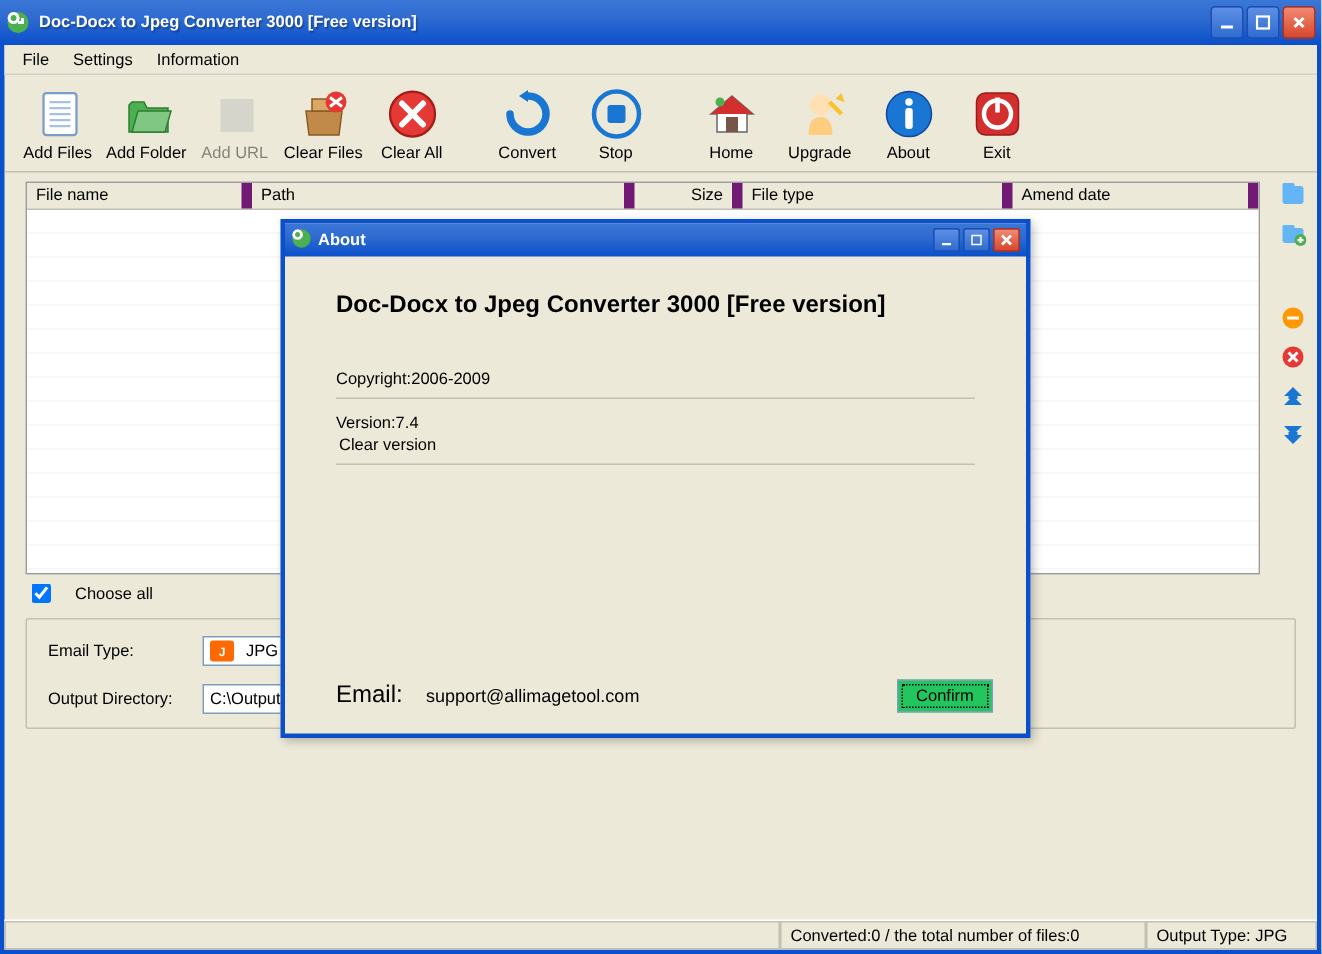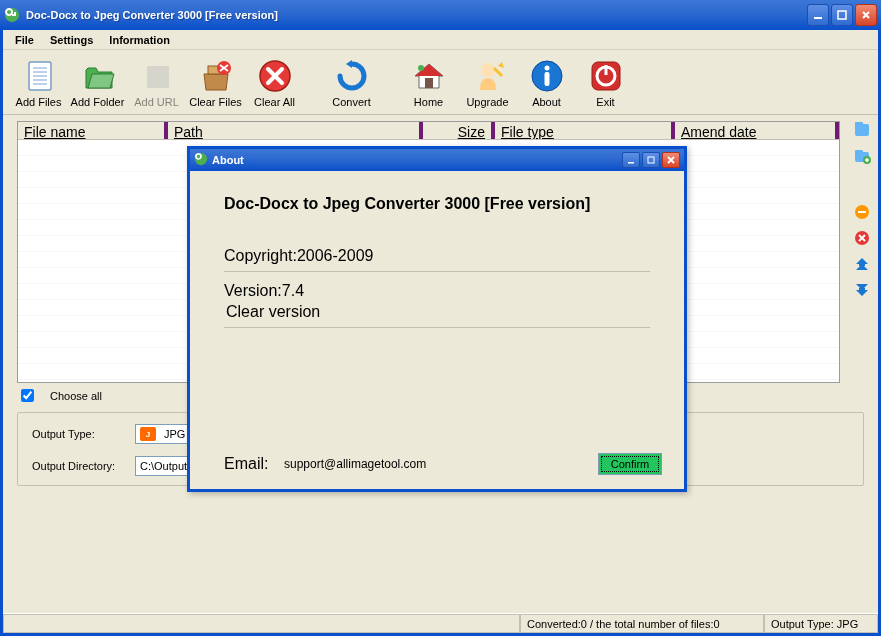--- a/index.html
+++ b/index.html
@@ -24,36 +24,36 @@
     border: 1px solid #1a4fb0; cursor: pointer;
   }
   .titlebar-btn.close {
     background: linear-gradient(to bottom, #f28a74, #d7462a);
     border: 1px solid #b13219;
   }
 
   .inner-frame { border-left: 3px solid #0a4fcb; border-right: 3px solid #0a4fcb; border-bottom: 3px solid #0a4fcb; height: calc(636px - 30px); background: #ece9d8; position: relative; }
 
   
-  .menubar { height: 20px; background: #ece9d8; display: flex; align-items: center; padding: 0 4px; border-bottom: 1px solid #d4d0c8; font-weight: bold; }
+  .menubar { height: 20px; background: #ece9d8; display: flex; align-items: center; padding: 0 4px; border-bottom: 1px solid #d4d0c8; }
   .menubar span { padding: 2px 8px; cursor: pointer; }
 
   
   .toolbar { display: flex; gap: 4px; padding: 6px 8px 4px 8px; border-bottom: 1px solid #c2bfb3; }
   .tool-btn { display: flex; flex-direction: column; align-items: center; gap: 2px; width: 55px; cursor: pointer; padding: 2px; }
   .tool-icon { width: 36px; height: 36px; display: flex; align-items: center; justify-content: center; }
   .tool-label { font-size: 11px; white-space: nowrap; }
   .tool-sep { width: 14px; }
 
   
   .content { display: flex; }
   .listpane { flex: 1; padding: 6px 6px 0 14px; }
   .listview { border: 1px solid #9c9c9c; background: #fff; height: 262px; position: relative; overflow: hidden; }
   .listhead { display: flex; background: #ece9d8; border-bottom: 1px solid #c2bfb3; height: 18px; }
-  .listhead .col { border-right: 4px solid #701a75; padding: 2px 6px; font-size: 14px; cursor: pointer; overflow: hidden; text-overflow: ellipsis; white-space: nowrap; text-decoration: underline; }
+  .listhead .col { border-right: 7px solid #701a75; padding: 2px 6px; font-size: 11px; cursor: pointer; overflow: hidden; text-overflow: ellipsis; white-space: nowrap; }
   .listbody { height: calc(100% - 18px); background: repeating-linear-gradient(to bottom, #fff 0, #fff 15px, #f7f7f7 15px, #f7f7f7 16px); }
 
   .sidebar { width: 32px; padding: 6px 4px 0 4px; display: flex; flex-direction: column; gap: 8px; align-items: center; }
   .side-icon { width: 18px; height: 18px; cursor: pointer; display:flex; align-items:center; justify-content:center; }
 
   
   .choose-all { padding: 6px 14px 4px 18px; display:flex; align-items:center; gap:16px; }
   .choose-all input { margin:0; }
 
   
@@ -87,21 +87,21 @@
   .dlg-title {
     height:22px; background:linear-gradient(to bottom, #3b77d6 0%, #2f6bd0 40%, #0a4fcb 100%);
     display:flex; align-items:center; padding:0 4px; color:#fff; font-weight:bold; font-size:12px;
   }
   .dlg-title .title { flex:1; }
   .dlg-btns { display:flex; gap:2px; }
   .dlg-btn { width:18px; height:16px; border-radius:2px; background:linear-gradient(to bottom,#5e8fe6,#2f6bd0); border:1px solid #1a4fb0; display:flex;align-items:center;justify-content:center; color:#fff; font-size:11px; font-weight:bold; cursor:pointer; }
   .dlg-btn.close { background:linear-gradient(to bottom,#f28a74,#d7462a); border:1px solid #b13219; }
   .dlg-body { flex:1; padding:24px 34px 12px 34px; position:relative; }
   .dlg-heading { font-size:16px; font-weight:bold; margin-bottom:34px; font-family: Arial, sans-serif;}
-  .dlg-text { font-size:16px; margin: 3px 0; }
+  .dlg-text { font-size:11px; margin: 3px 0; }
   .dlg-hr { border:none; border-top:1px solid #c2bfb3; margin:6px 0 10px 0; }
   .dlg-hr2 { border:none; border-top:1px solid #c2bfb3; margin:6px 0 54px 0; }
   .dlg-bottom { position:absolute; left:34px; right:22px; bottom:14px; display:flex; align-items:center; }
   .dlg-email-lbl { width:60px; font-size:16px; }
   .dlg-email { font-size:12px; flex:1; }
   .dlg-confirm { border:1px solid #7f9db9; background:#22c55e; height:22px; width:64px; cursor:pointer; outline:1px dotted #000; outline-offset:-4px; }
 
 </style>
 </head>
 <body>
@@ -192,20 +192,29 @@
     <div class="tool-sep"></div>
     <div class="tool-btn">
       <div class="tool-icon">
         <svg width="36" height="36">
             <path d="M18 6 A12 12 0 1 1 6 18" fill="none" stroke="#1976d2" stroke-width="5" stroke-linecap="round"></path>
             <path d="M12 6 L18 2 L18 10 Z" fill="#1976d2"></path>
           </svg>
       </div>
       <span class="tool-label">Convert</span>
     </div>
+    <div class="tool-btn">
+      <div class="tool-icon">
+        <svg width="36" height="36">
+            <circle cx="18" cy="18" r="15" fill="none" stroke="#1976d2" stroke-width="3"></circle>
+            <rect x="12" y="12" width="12" height="12" rx="2" fill="#1976d2"></rect>
+          </svg>
+      </div>
+      <span class="tool-label">Stop</span>
+    </div>
     <div class="tool-sep"></div>
     <div class="tool-btn">
       <div class="tool-icon">
         <svg width="36" height="36">
             <path d="M18 6 L32 18 L28 18 L28 30 L8 30 L8 18 L4 18 Z" fill="#fff" stroke="#666"></path>
             <path d="M18 6 L32 18 L4 18 Z" fill="#d32f2f"></path>
             <rect x="14" y="20" width="8" height="10" fill="#795548"></rect>
             <circle cx="10" cy="10" r="3" fill="#4caf50"></circle>
           </svg>
       </div>
@@ -297,21 +306,21 @@
     </div>
   </div>
 
   <div class="choose-all">
     <input type="checkbox" checked="" style="">
     <span>Choose all</span>
   </div>
 
   <div class="output-panel">
     <div class="out-row">
-      <span class="out-label">Output Type:</span>
+      <span class="out-label">Email Type:</span>
       <div class="combo">
         <span class="jpg-badge">J</span>
         <span class="combo-text">JPG Image (*.jpg)</span>
         <span class="combo-arrow">▾</span>
       </div>
       <button class="btn">Settings</button>
     </div>
     <div class="out-row">
       <span class="out-label">Output Directory:</span>
       <div class="textfield">

